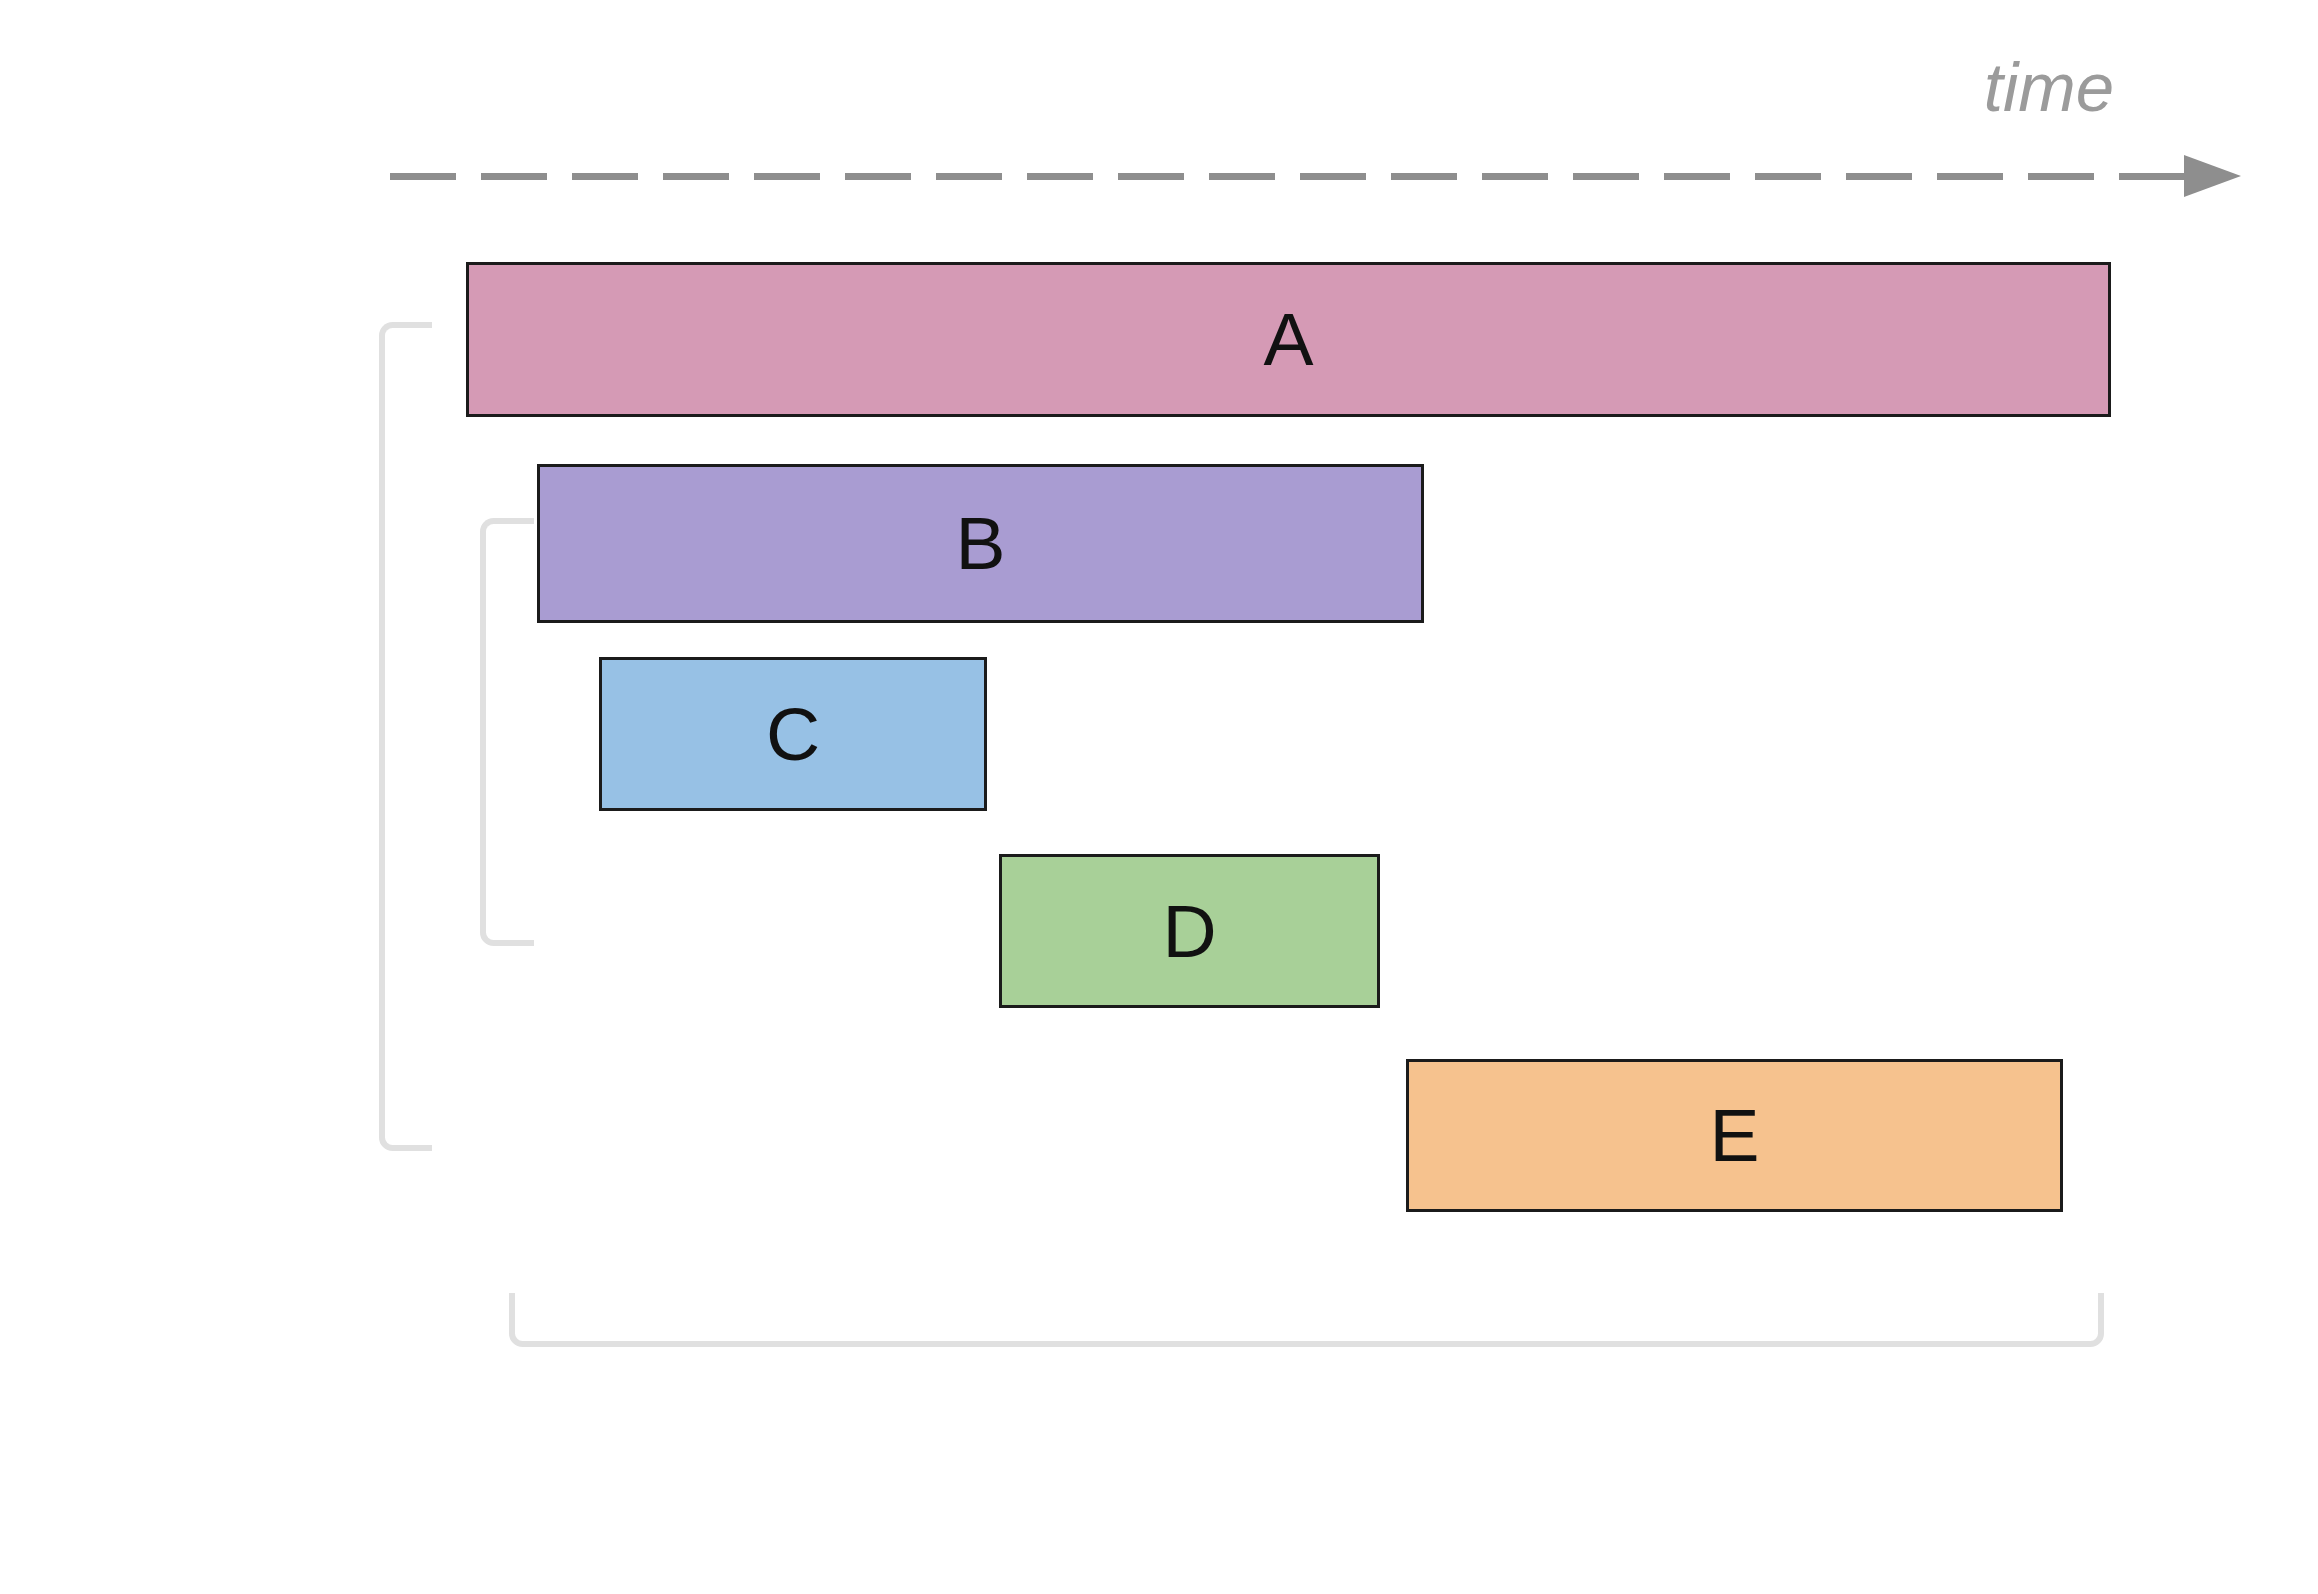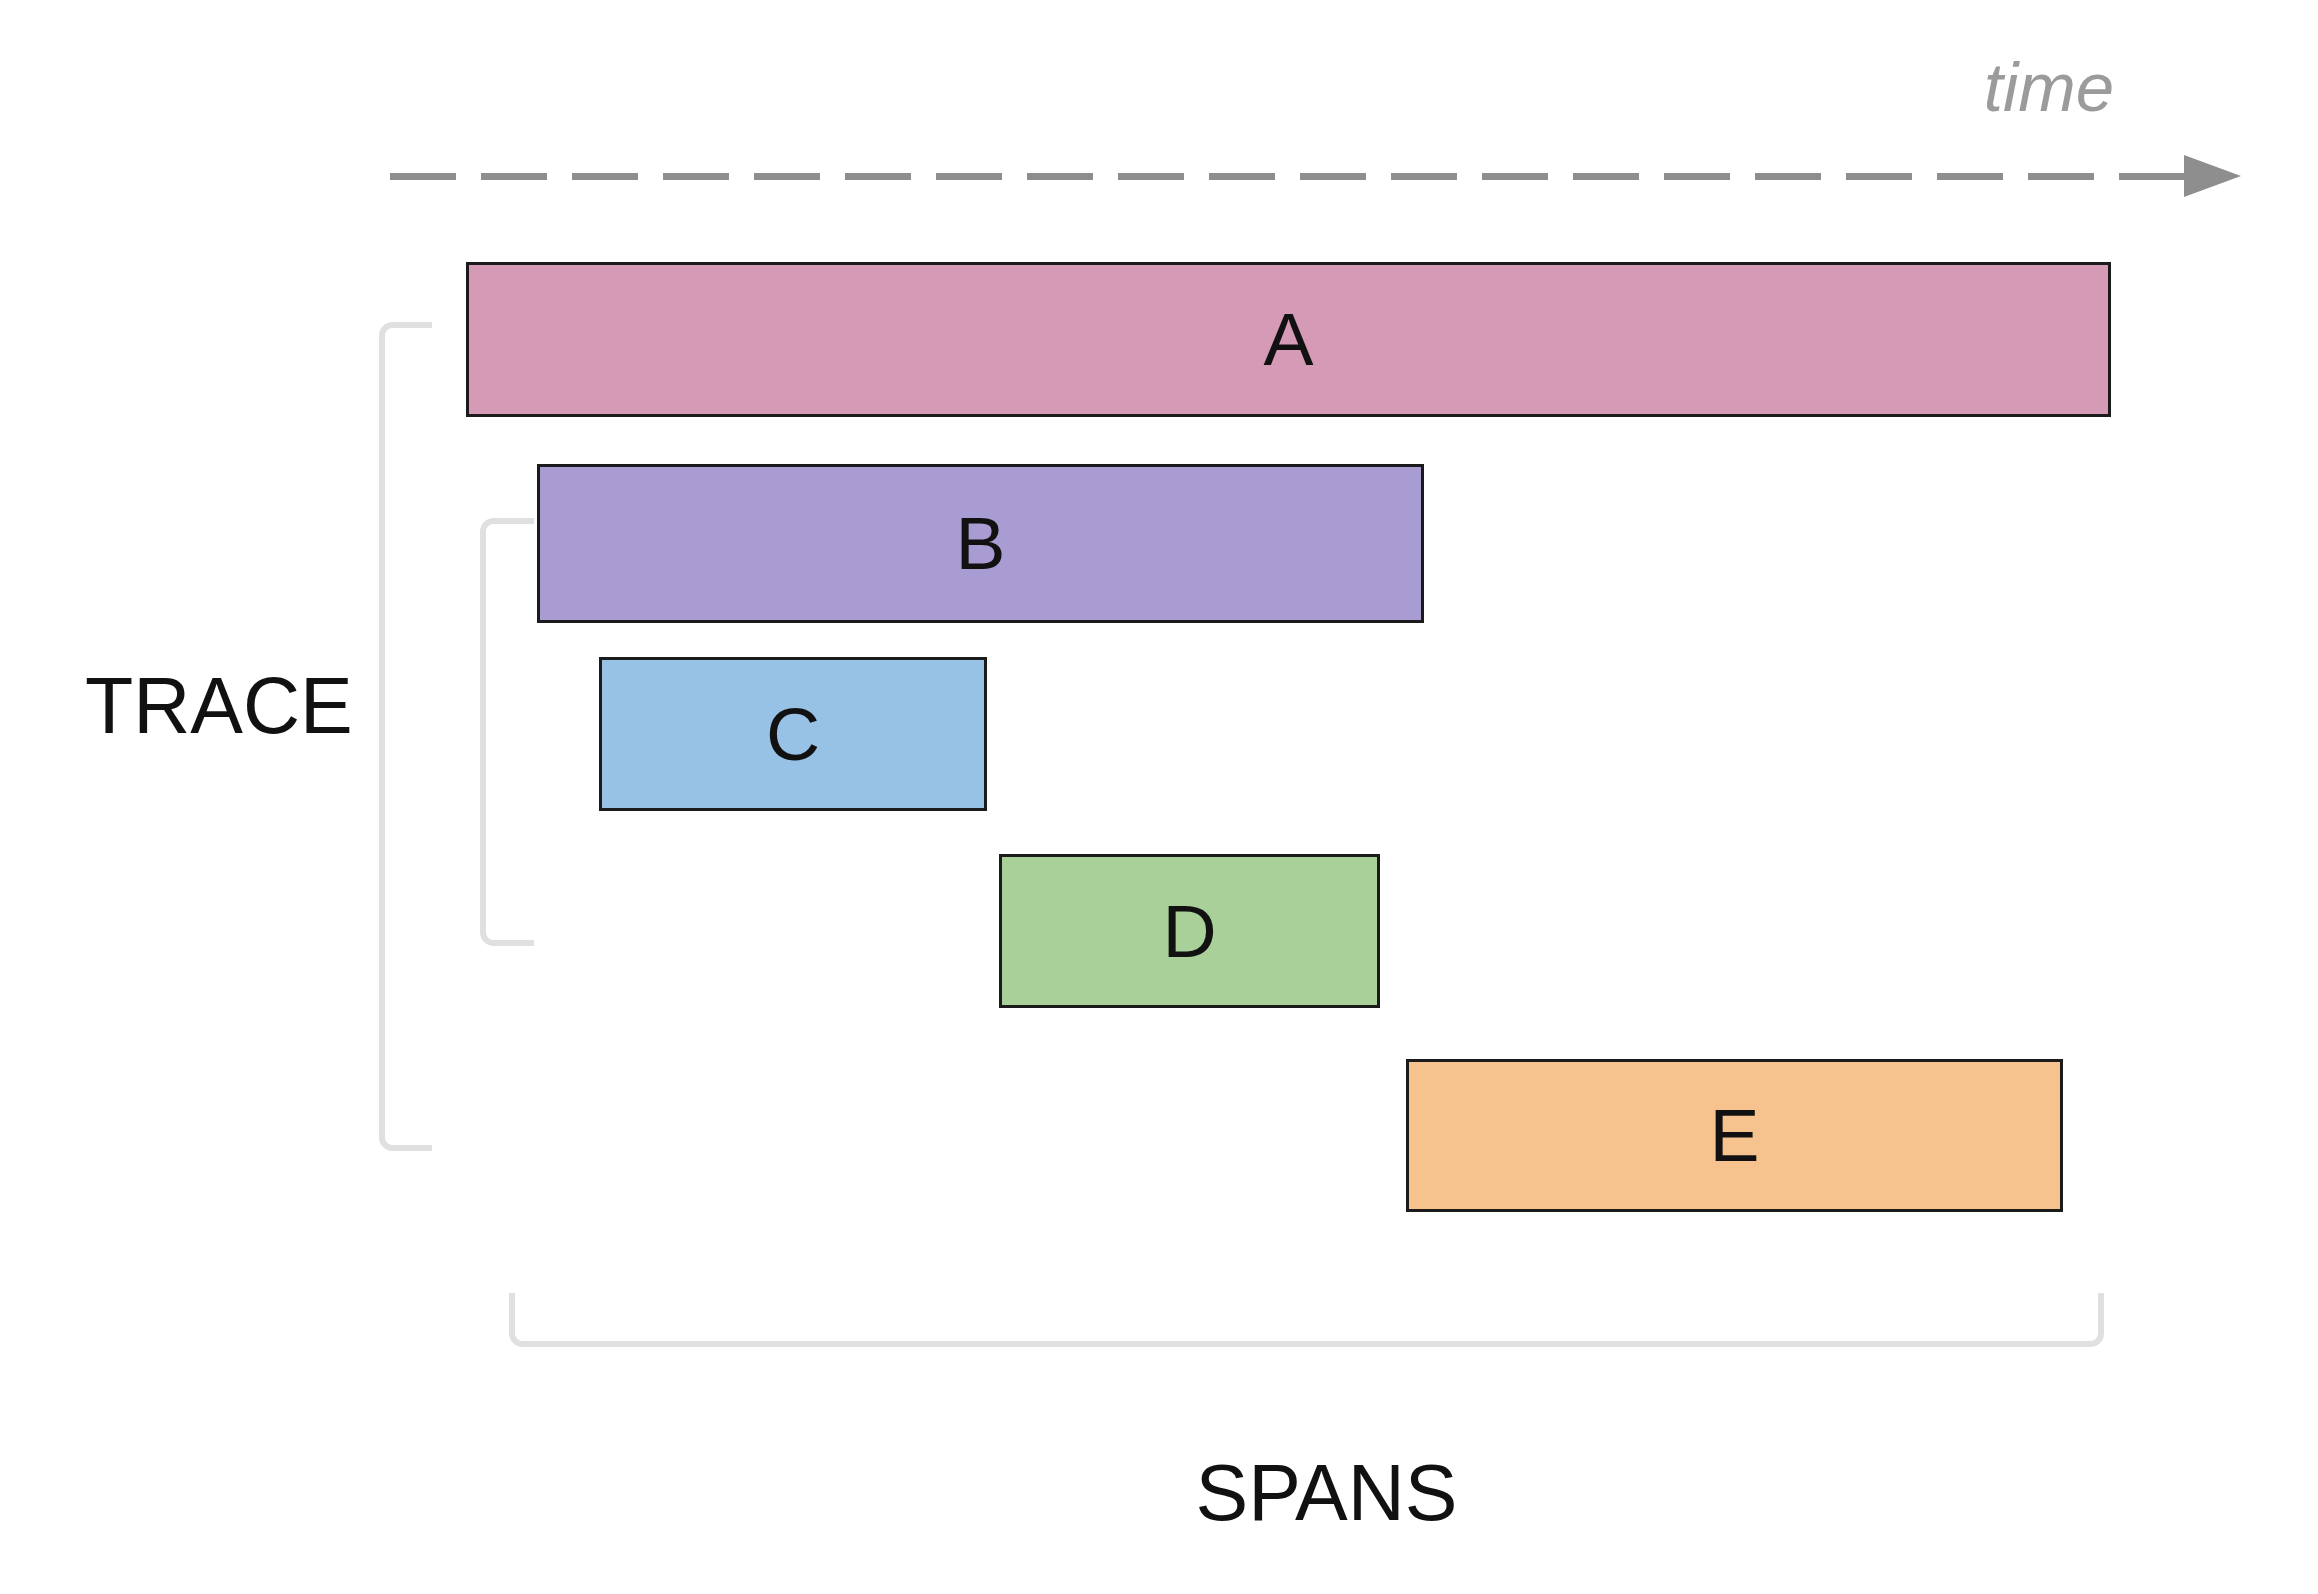--- a/index.html
+++ b/index.html
@@ -146,17 +146,15 @@
     <span class="bar-label">D</span>
   </div>
   <div class="bar" style="left: 1406px; top: 1059px; width: 657px; height: 153px; background: rgb(246, 194, 142);">
     <span class="bar-label">E</span>
   </div>
 
   <div class="bracket bracket-left trace-bracket"></div>
   <div class="bracket bracket-left child-bracket"></div>
   <div class="bracket spans-bracket"></div>
 
-  <div class="trace-label">TRACE</div>
-  <div class="spans-label">SPANS</div>
 
 </div>
 
 
 </body></html>

